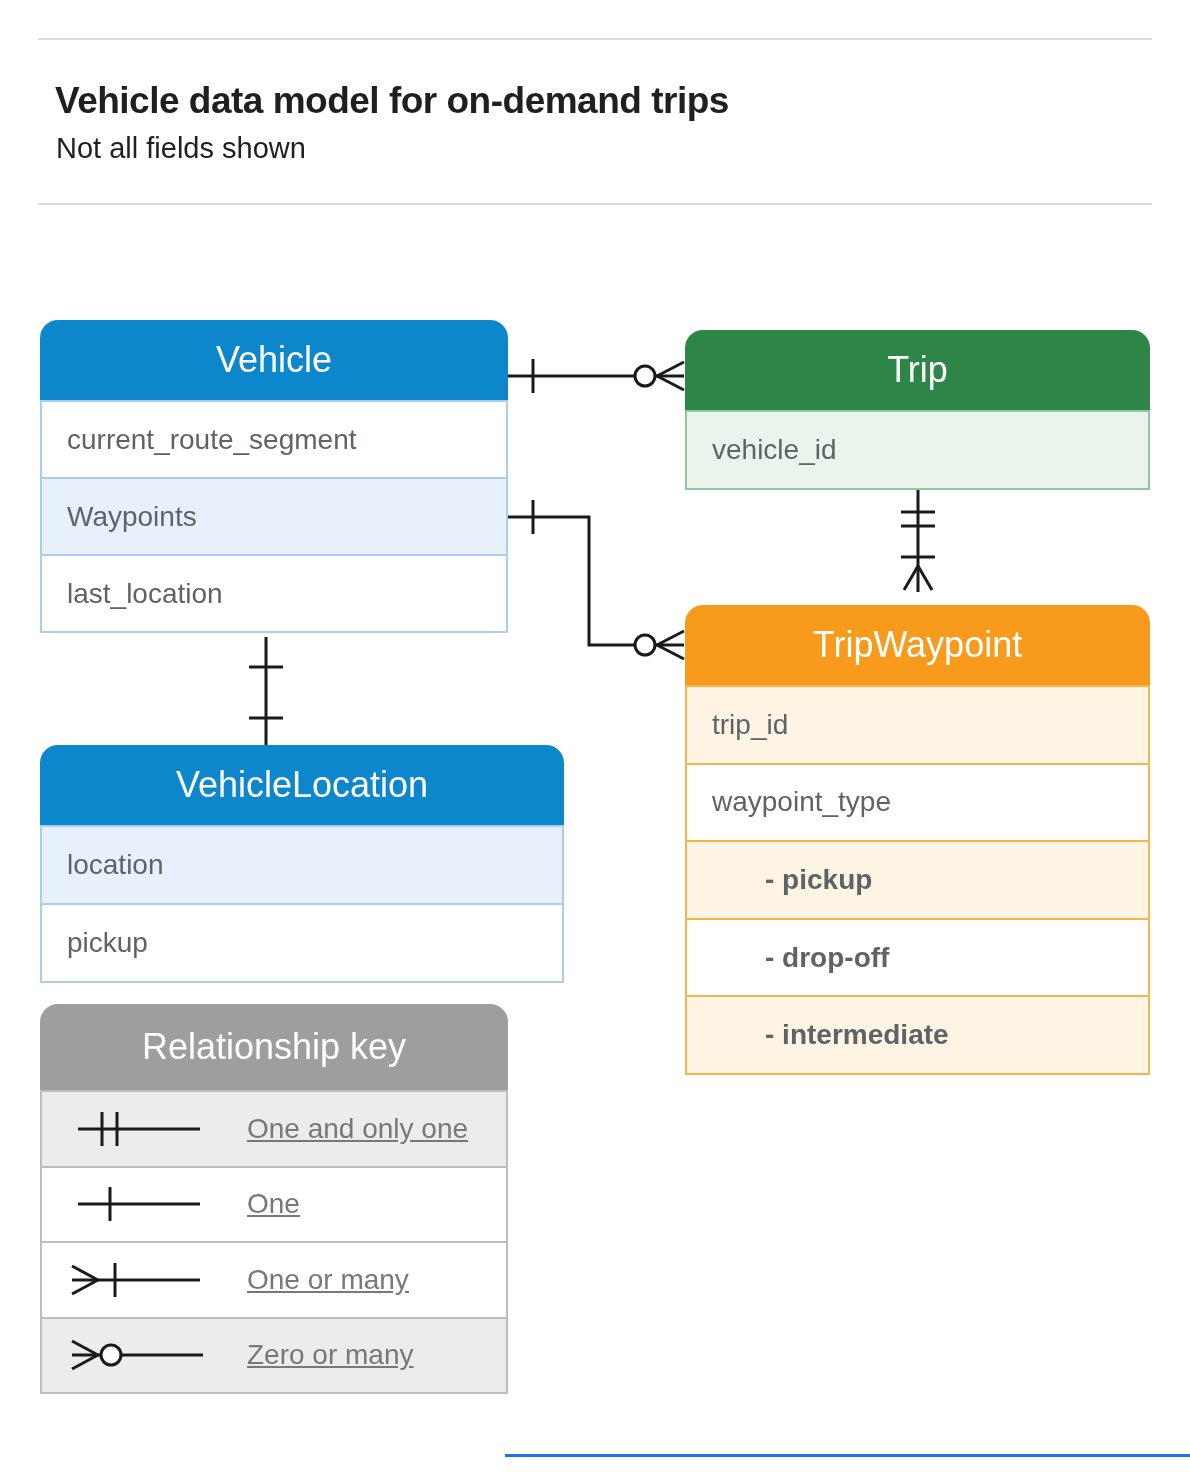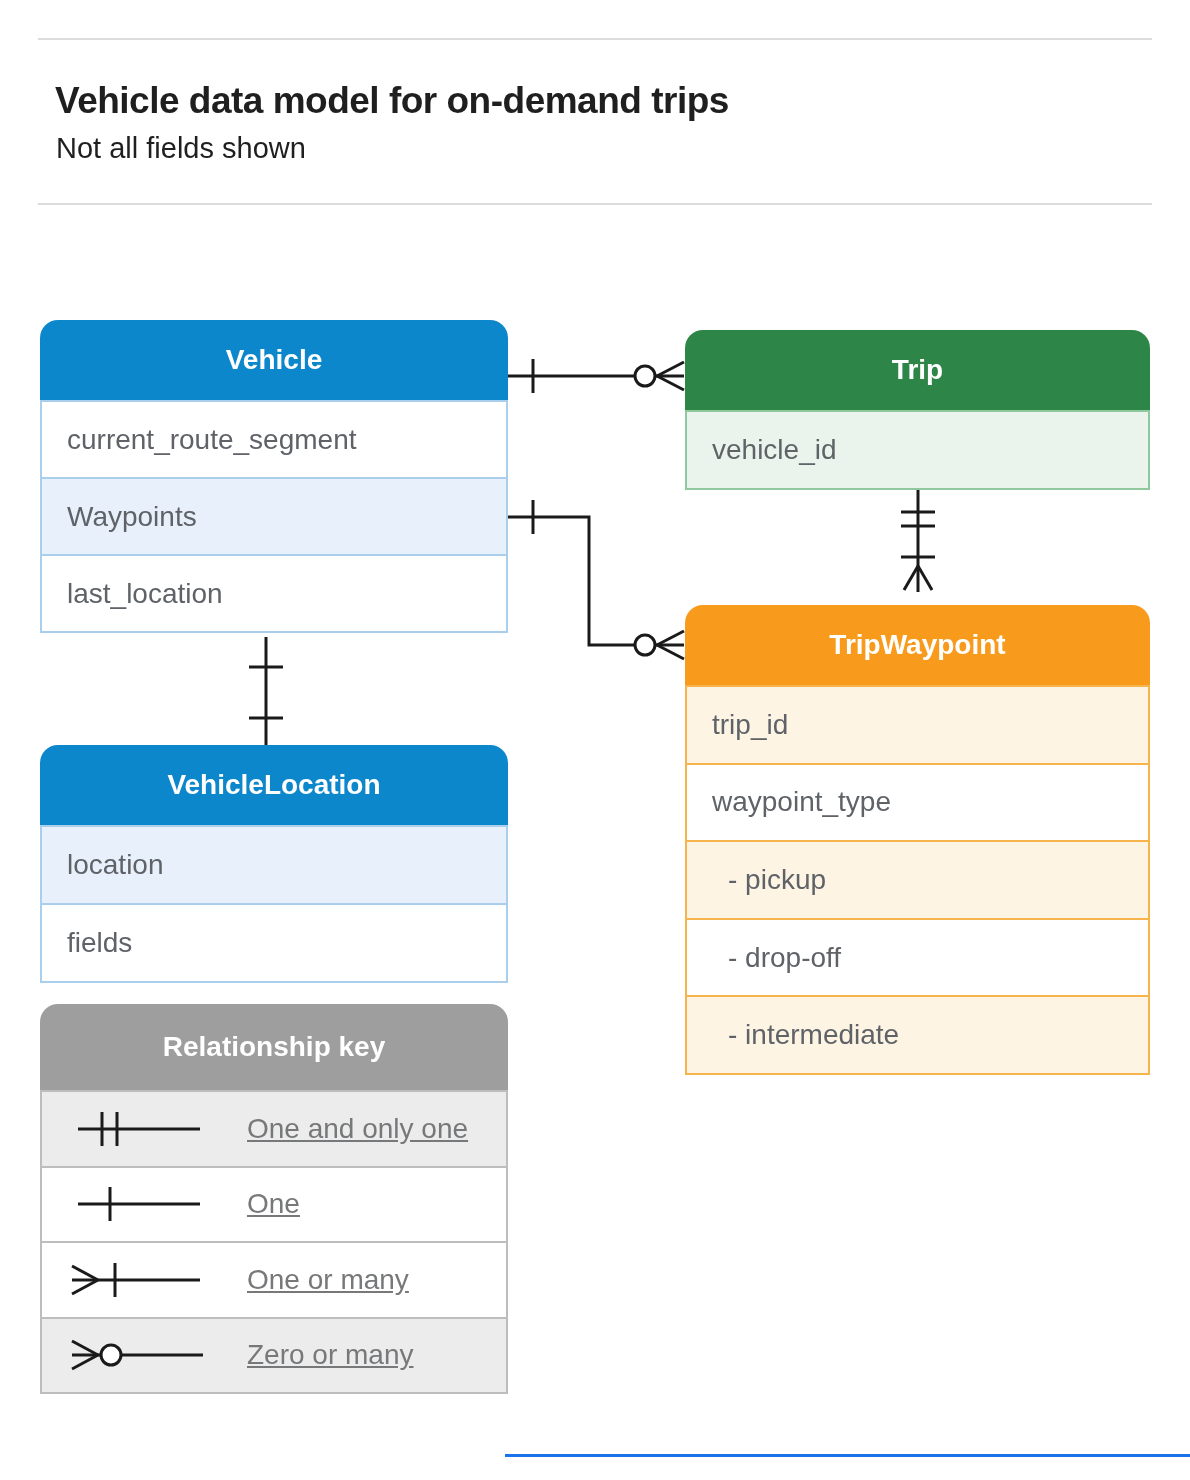--- a/index.html
+++ b/index.html
@@ -41,35 +41,35 @@
 
   .entity { position: absolute; z-index: 1; }
 
   .entity-header {
     height: 80px;
     border-radius: 18px 18px 0 0;
     display: flex;
     align-items: center;
     justify-content: center;
     color: #ffffff;
-    font-size: 28px;
-    font-weight: 700;
+    font-size: 36px;
+    font-weight: 400;
   }
   .legend .entity-header { height: 86px; }
 
   .entity-row {
     display: flex;
     align-items: center;
     background: #ffffff;
     font-size: 28px;
     color: var(--row-text);
     padding-left: 25px;
   }
   .entity-row + .entity-row { margin-top: -2px; }
-  .entity-row.indent { padding-left: 41px; }
+  .entity-row.indent { padding-left: 78px; font-weight: bold; }
 
   
   .vehicle .entity-header, .vehicle-location .entity-header { background: var(--blue); }
   .vehicle .entity-row, .vehicle-location .entity-row { border: 2px solid var(--blue-border); height: 79px; }
   .vehicle-location .entity-row { height: 80px; }
   .vehicle .entity-row.tint, .vehicle-location .entity-row.tint { background: var(--blue-light); }
 
   .trip .entity-header { background: var(--green); }
   .trip .entity-row { border: 2px solid var(--green-border); height: 80px; }
   .trip .entity-row.tint { background: var(--green-light); }
@@ -139,24 +139,24 @@
 
   <div class="entity trip-waypoint" style="left:685px; top:592px; width:465px">
     <div class="entity-header">TripWaypoint</div>
     <div class="entity-row tint">trip_id</div>
     <div class="entity-row">waypoint_type</div>
     <div class="entity-row tint indent">- pickup</div>
     <div class="entity-row indent">- drop-off</div>
     <div class="entity-row tint indent">- intermediate</div>
   </div>
 
-  <div class="entity vehicle-location" style="left:40px; top:745px; width:468px">
+  <div class="entity vehicle-location" style="left:40px; top:745px; width:524px">
     <div class="entity-header">VehicleLocation</div>
     <div class="entity-row tint">location</div>
-    <div class="entity-row">fields</div>
+    <div class="entity-row">pickup</div>
   </div>
 
   <div class="entity legend" style="left:40px; top:1004px; width:468px">
     <div class="entity-header">Relationship key</div>
 
     <div class="entity-row tint">
       <span class="symbol-box">
         <svg width="150" height="44" viewBox="0 0 150 44">
           <line x1="8" y1="22" x2="130" y2="22"></line>
           <line x1="32" y1="5" x2="32" y2="39"></line>

